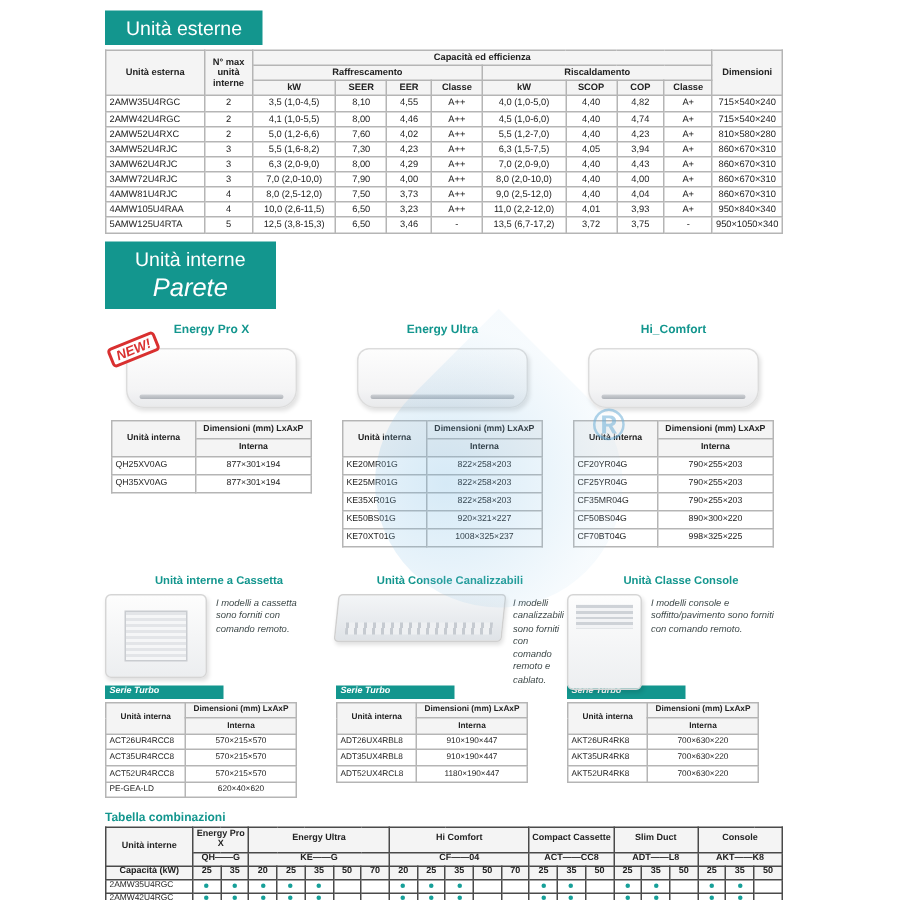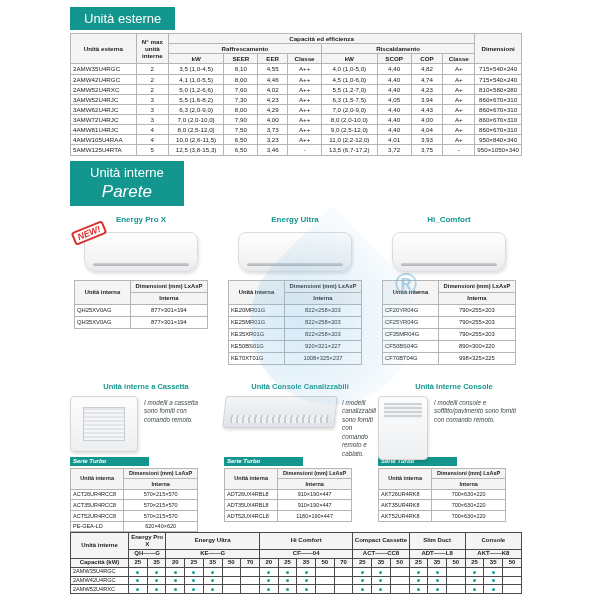--- a/index.html
+++ b/index.html
@@ -447,21 +447,21 @@
               </tr>
               <tr>
                 <td>ADT52UX4RCL8</td>
                 <td>1180×190×447</td>
               </tr>
             </tbody>
         </table>
       </div>
 
       <div class="card">
-        <div class="card-title">Unità Interne Console</div>
+        <div class="card-title">Unità Classe Console</div>
         <div class="imgnote">
           <div class="imgwrap">
             <div class="ac-console">
                 <div class="grill"></div>
               </div>
           </div>
           <div class="note">I modelli console e soffitto/pavimento sono forniti con comando remoto.</div>
         </div>
         <div class="serie">Serie Turbo</div>
         <table class="mini">
@@ -486,20 +486,21 @@
               <tr>
                 <td>AKT52UR4RK8</td>
                 <td>700×630×220</td>
               </tr>
             </tbody>
         </table>
       </div>
     </div>
 
     
+    <div class="combo-title">Tabella combinazioni</div>
     <table class="combo">
       <colgroup>
           <col style="width: 58px;">
           <col>
           <col>
           <col>
           <col>
           <col>
           <col>
           <col>

